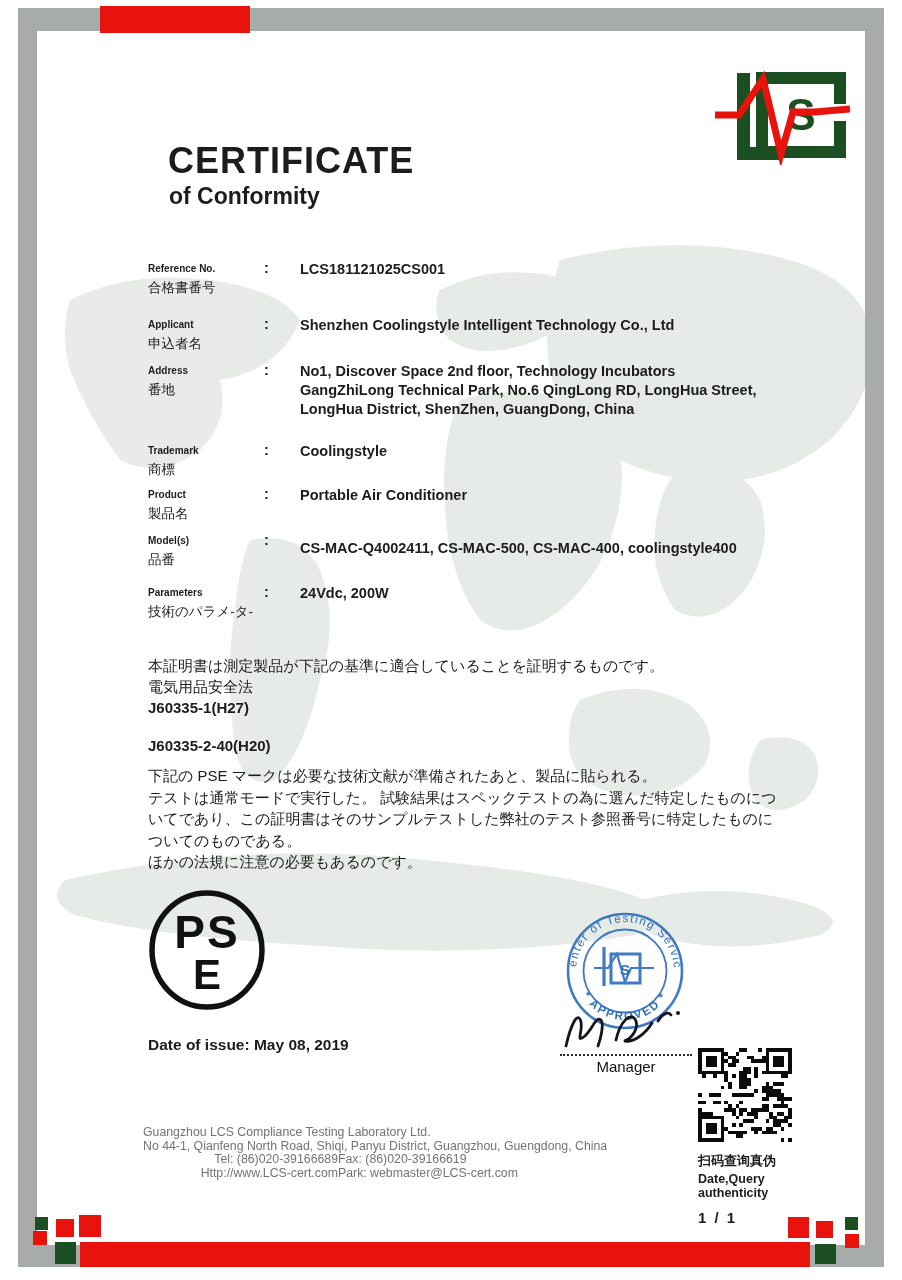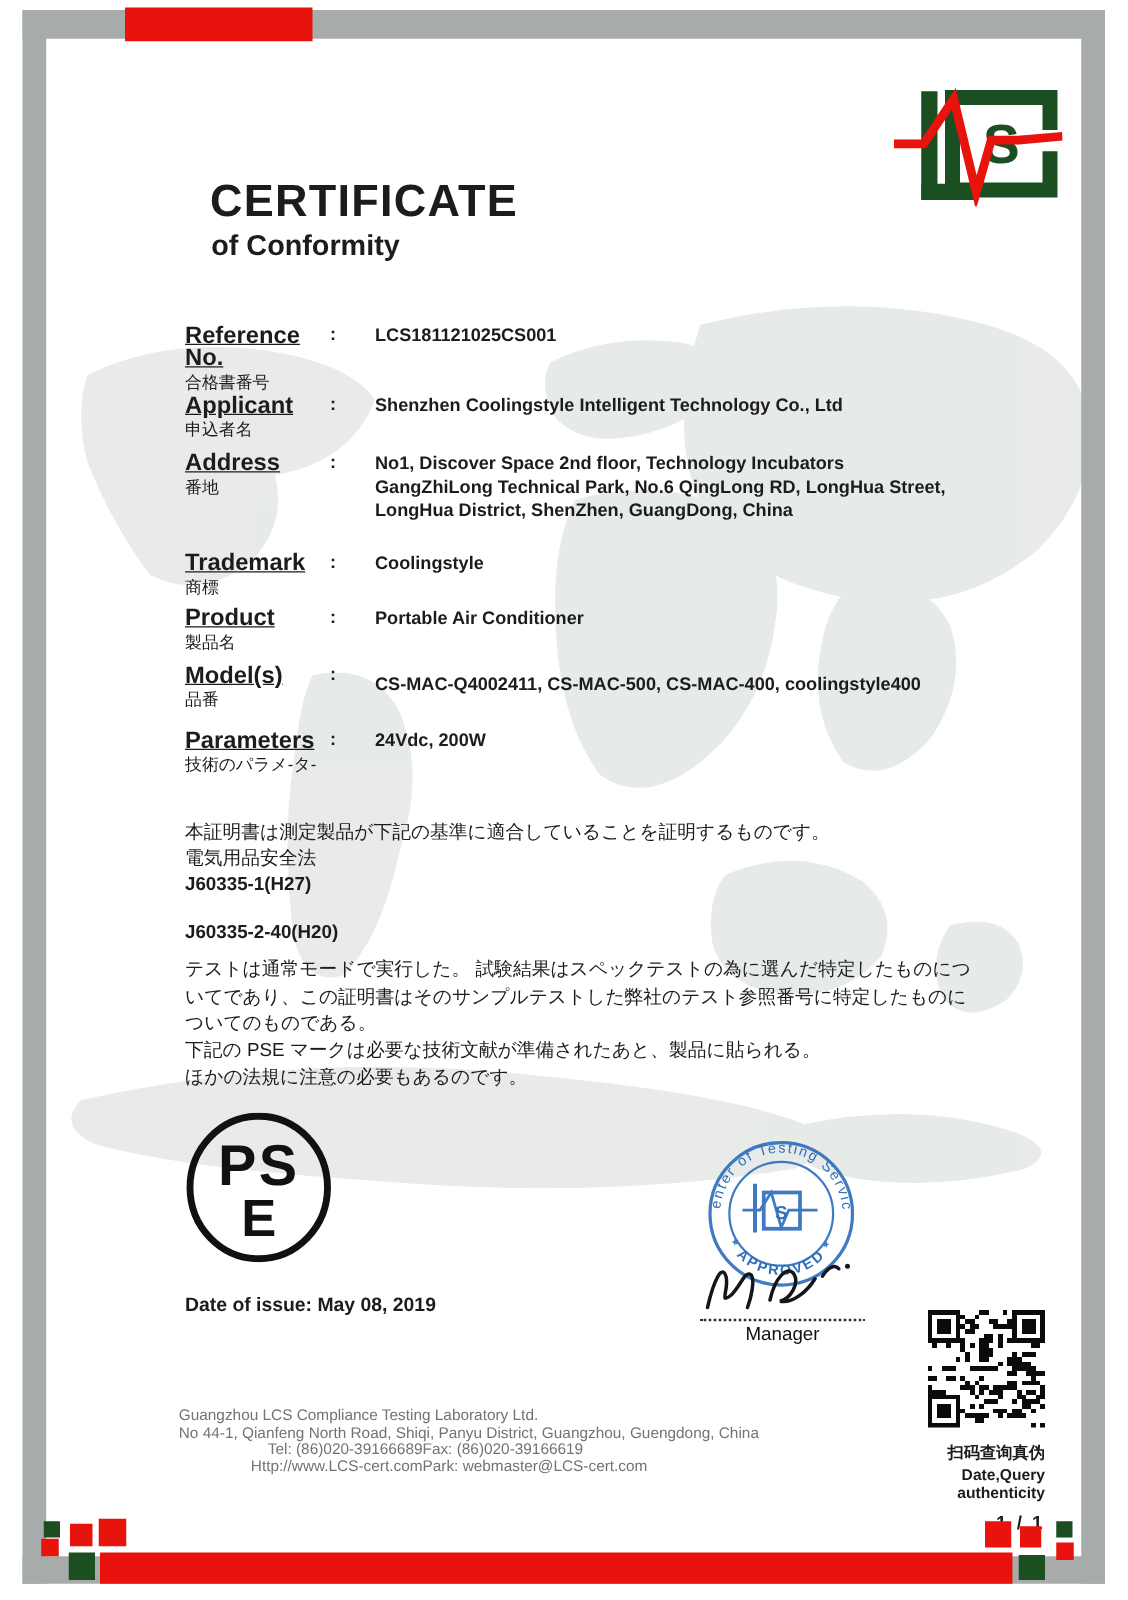--- a/index.html
+++ b/index.html
@@ -15,32 +15,32 @@
   .deco.red{background:#e8130c;}
   .deco.green{background:#1b4f22;}
   
   #map-wm{position:absolute;left:0;top:0;z-index:0;}
   
   .content{position:absolute;z-index:2;left:0;top:0;width:902px;height:1280px;}
   .title1{position:absolute;left:168px;top:140px;font-size:36px;font-weight:bold;letter-spacing:1px;}
   .title2{position:absolute;left:169px;top:183px;font-size:23px;font-weight:bold;}
   .frow{position:absolute;left:148px;display:flex;width:640px;}
   .f-label{width:116px;}
-  .f-label .en{font-size:19px;font-weight:bold;line-height:18px;text-decoration:underline;}
+  .f-label .en{font-size:10px;font-weight:bold;line-height:18px;}
   .f-label .jp{font-size:13.5px;line-height:19px;}
   .f-colon{width:36px;font-size:14.5px;font-weight:bold;}
   .f-value{flex:1;font-size:14.5px;font-weight:bold;line-height:19px;max-width:462px;}
   .jpblock{position:absolute;left:148px;width:640px;font-size:15px;line-height:21px;}
   .jpblock .std{font-weight:bold;}
   .note{margin:0 0 0 0;}
   .date-line{position:absolute;left:148px;top:1036px;font-size:15.5px;font-weight:bold;text-align:right;}
   .sig-wrap{position:absolute;left:558px;top:1000px;width:136px;text-align:center;}
   .sig-line{border-bottom:2px dotted #2a2a33;width:132px;margin:0 auto;}
   .sig-title{font-size:15px;margin-top:2px;color:#111;}
-  .qr-block{position:absolute;left:698px;top:1048px;width:138px;text-align:right;}
+  .qr-block{position:absolute;left:698px;top:1048px;width:138px;text-align:left;}
   .qr-cap-cn{font-size:13px;font-weight:bold;margin-top:6px;}
   .qr-cap-en{font-size:12.5px;font-weight:bold;margin-top:2px;}
   .qr-page{font-size:15px;font-weight:bold;margin-top:9px;letter-spacing:2px;}
   .footer{position:absolute;left:143px;top:1126px;font-size:12.3px;line-height:13.6px;color:#737373;}
   .footer .cols{display:flex;}
   .footer .c1{width:195px;text-align:right;}
   svg text{font-family:"Liberation Sans","DejaVu Sans",sans-serif;}
 </style>
 </head>
 <body>
@@ -150,22 +150,22 @@
   </div>
 
   <div class="jpblock" style="top:655px;">
     <div>本証明書は測定製品が下記の基準に適合していることを証明するものです。</div>
     <div>電気用品安全法</div>
     <div class="std">J60335-1(H27)</div>
     <div class="std" style="margin-top:17px;">J60335-2-40(H20)</div>
   </div>
 
   <div class="jpblock" style="top:765px;line-height:21.5px;">
+    <p class="note">下記の PSE マークは必要な技術文献が準備されたあと、製品に貼られる。</p>
     <p class="note">テストは通常モードで実行した。 試験結果はスペックテストの為に選んだ特定したものについてであり、この証明書はそのサンプルテストした弊社のテスト参照番号に特定したものについてのものである。</p>
-    <p class="note">下記の PSE マークは必要な技術文献が準備されたあと、製品に貼られる。</p>
     <p class="note">ほかの法規に注意の必要もあるのです。</p>
   </div>
 
   <svg class="abs" style="left:148px;top:890px;" width="118" height="120" viewBox="0 0 118 120">
     <ellipse cx="59" cy="60" rx="55" ry="57" fill="none" stroke="#111" stroke-width="5.5"></ellipse>
     <text x="59" y="58" font-size="46" font-weight="bold" fill="#111" text-anchor="middle" letter-spacing="2">PS</text>
     <text x="59" y="99" font-size="42" font-weight="bold" fill="#111" text-anchor="middle">E</text>
   </svg>
 
   <div class="date-line">Date of issue: May 08, 2019</div>

